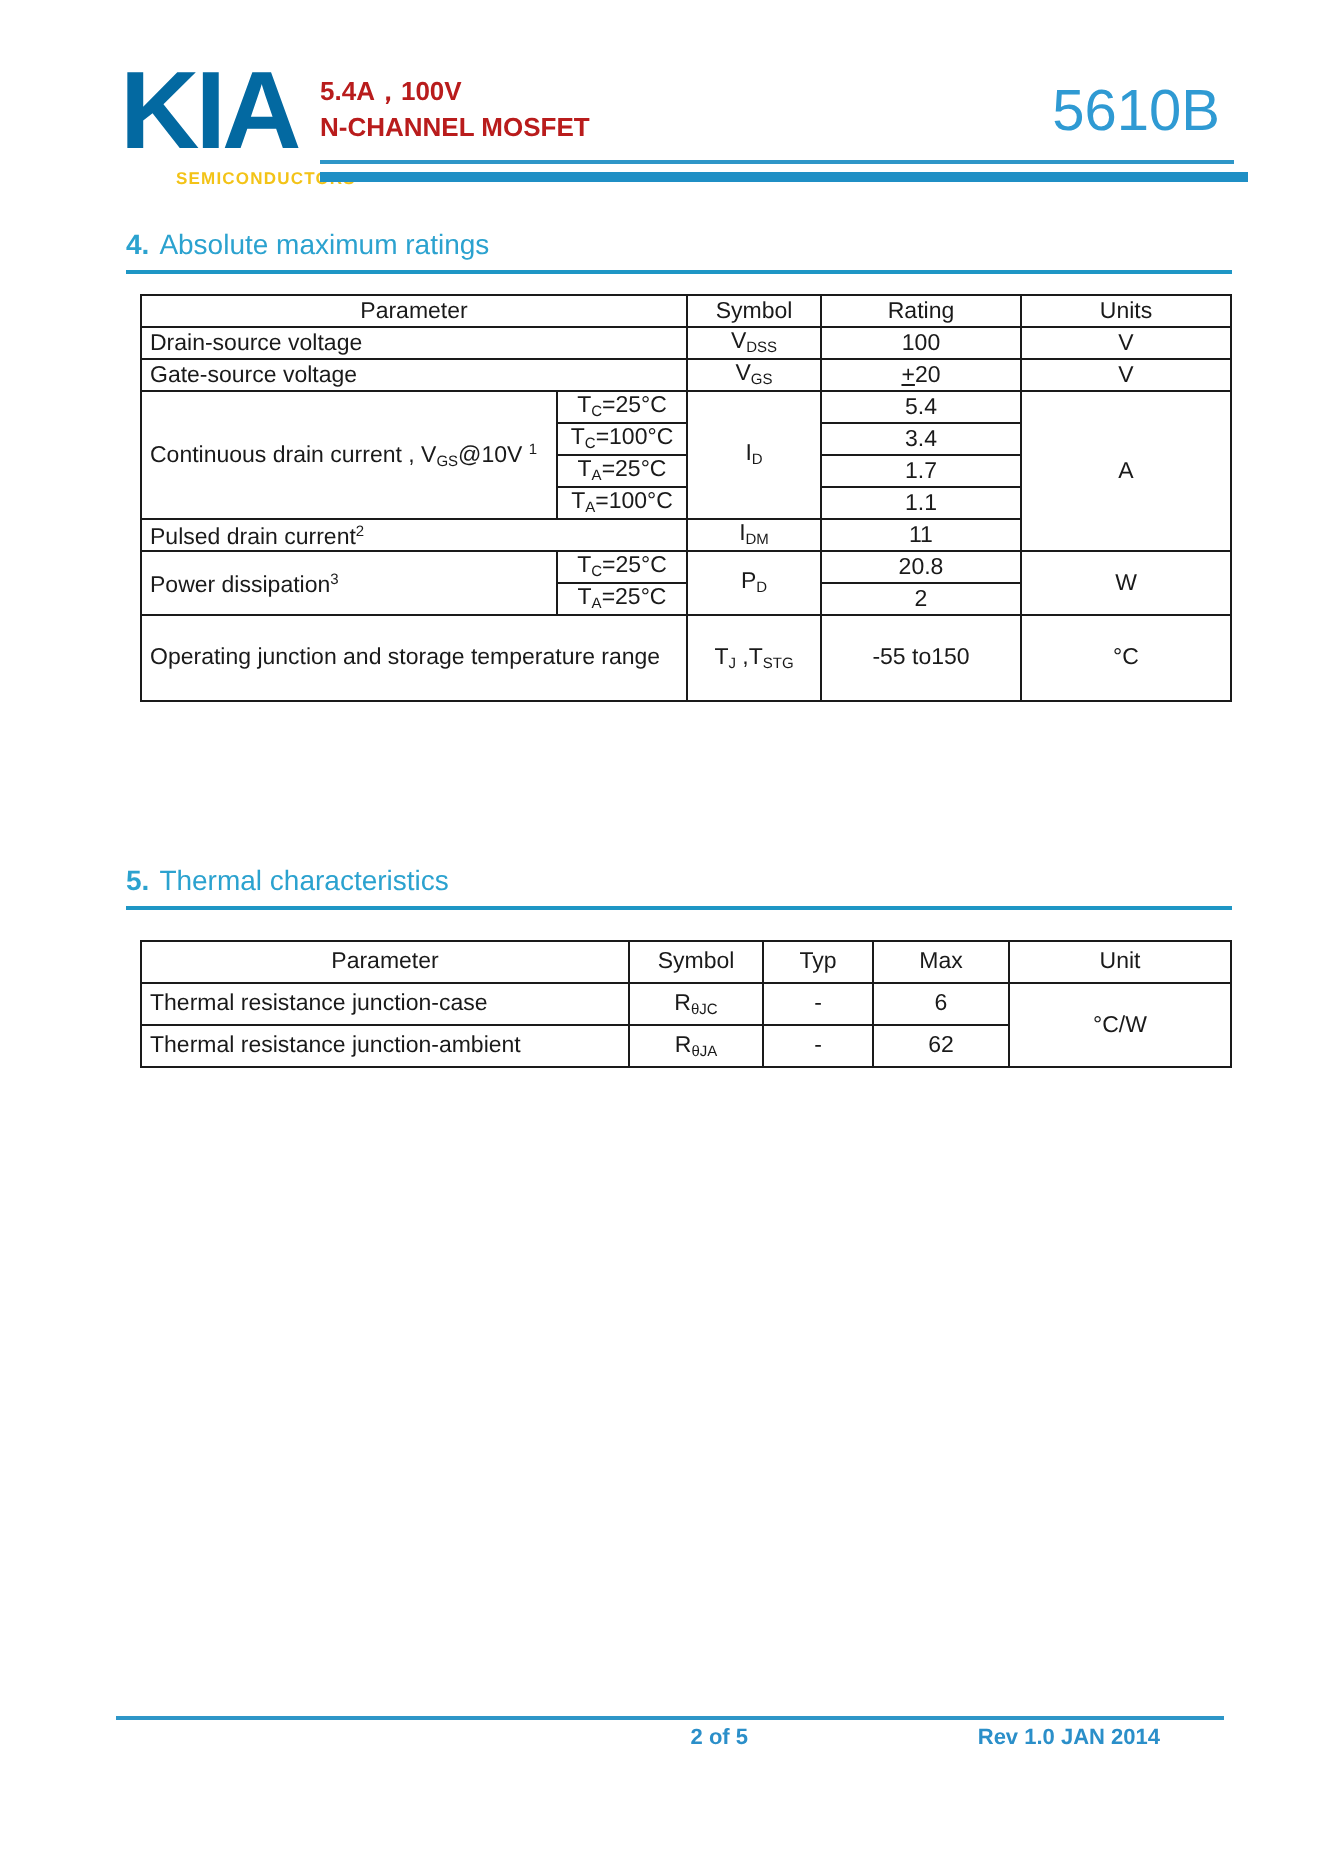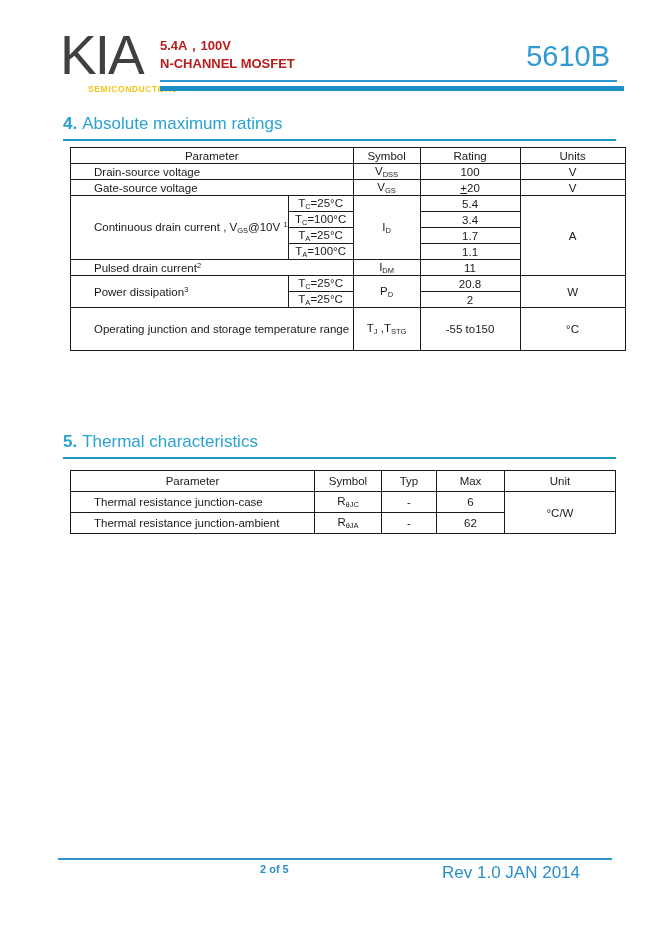--- a/index.html
+++ b/index.html
@@ -5,59 +5,59 @@
   * { margin:0; padding:0; box-sizing:border-box; }
   html,body { width:662px; height:936px; }
   body {
     font-family:"Liberation Sans", sans-serif;
     background:#ffffff; color:#1a1a1a; position:relative;
     width:662px; height:936px; overflow:hidden;
   }
   .abs { position:absolute; }
 
   
-  .logo { left:60px; top:28px; font-size:55px; font-weight:normal;
-          color:#404040; letter-spacing:-2px; line-height:1; }
+  .logo { left:60px; top:28px; font-size:55px; font-weight:bold;
+          color:#0369a1; letter-spacing:-2px; line-height:1; }
   .logo-sub { left:62px; top:84px; font-size:8.5px; font-weight:bold;
               color:#F3C317; letter-spacing:0.6px;padding-left:26px; }
   .prod { left:160px; top:37px; color:#b91c1c; font-weight:bold;
           font-size:13px; line-height:18px; }
   .part-no { left:440px; top:42px; width:170px; text-align:right;
              color:#2F9AD3; font-size:29px; line-height:1; }
   .hline-thin  { left:160px; top:80px; width:457px; height:2px; background:#2E96C8; }
   .hline-thick { left:160px; top:86px; width:464px; height:5px; background:#1F8FC5; }
 
   
-  .sec-title { left:63px; width:553px; color:#2BA2CF; font-size:17px;
+  .sec-title { left:63px; width:553px; color:#2BA2CF; font-size:14px;
                border-bottom:2px solid #1E96C5; padding-bottom:5px; }
   .sec-title .sec-num { font-weight:bold; }
   .sec-title .sec-text { margin-left:5px; }
   #sec4 { top:114px; }
   #sec5 { top:432px; }
 
   
   table { border-collapse:collapse; table-layout:fixed; }
   td { border:1px solid #1a1a1a; font-size:11.5px; text-align:center;
        vertical-align:middle; overflow:hidden; white-space:nowrap; }
-  td.pl { text-align:left; padding-left:23px; }
+  td.pl { text-align:left; padding-left:4px; }
   sub { font-size:7.5px; vertical-align:-2px; }
   sup { font-size:7.5px; vertical-align:4px; }
   .u { text-decoration:underline; text-underline-offset:1px; }
   #t4wrap { left:70px; top:147px; }
   #t4 tr { height:16px; }
   #t4 tr.tall { height:43px; }
   #t5wrap { left:70px; top:470px; }
   #t5 tr { height:21px; }
 
   
   .footer-line { left:58px; top:858px; width:554px; height:2px; background:#2E96C8; }
-  .footer-page { left:260px; top:863px; width:114px; text-align:left;
+  .footer-page { left:260px; top:863px; width:114px; text-align:right;
                  color:#2B8FC9; font-size:11px; font-weight:bold; }
   .footer-rev  { left:440px; top:863px; width:140px; text-align:right;
-                 color:#2B8FC9; font-size:17px; font-weight:normal; }
+                 color:#2B8FC9; font-size:11px; font-weight:bold; }
 </style>
 </head>
 <body>
 
 <div>
 
   <div class="abs logo">KIA</div>
   <div class="abs logo-sub">SEMICONDUCTORS</div>
   <div class="abs prod">
     <div>5.4A，100V</div>

